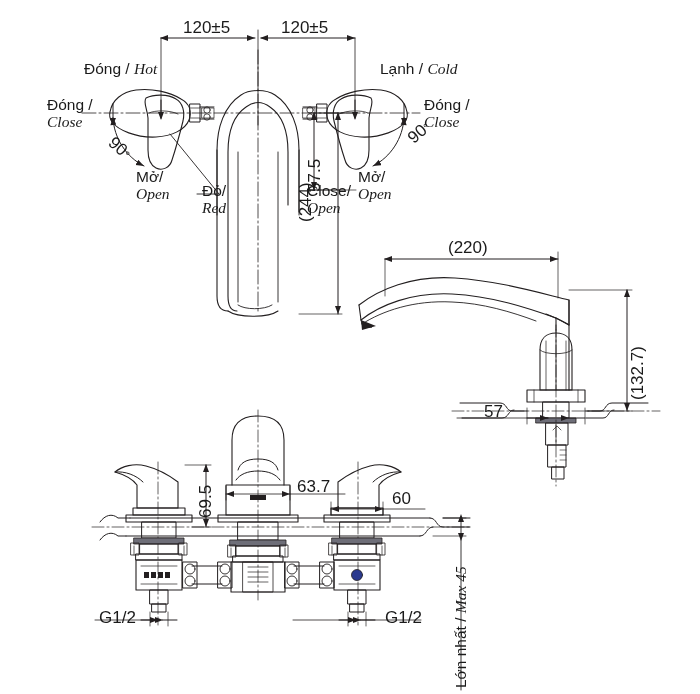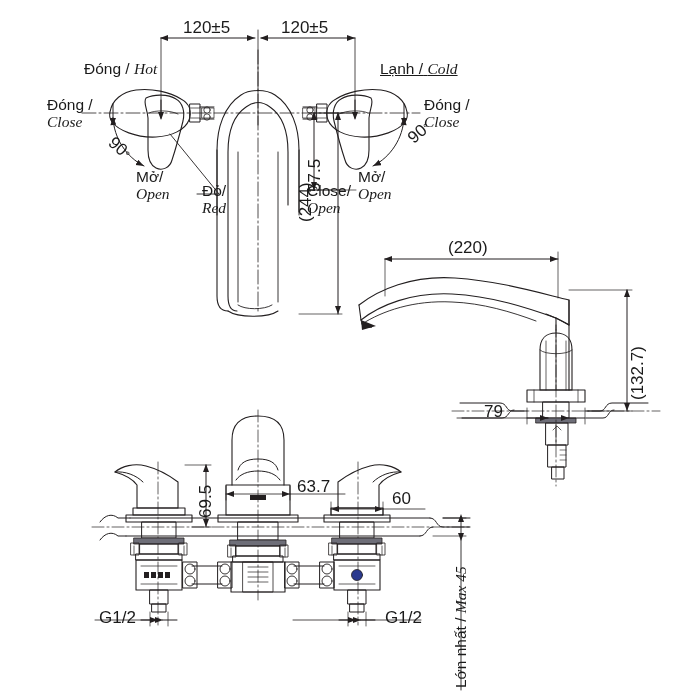--- a/index.html
+++ b/index.html
@@ -372,21 +372,21 @@
 </svg>
 
 <div class="lbl dim" style="left:183px;top:18px;">120±5</div>
 <div class="lbl dim" style="left:281px;top:18px;">120±5</div>
 
 <div class="lbl two" style="left:84px;top:60px;">
   <span class="vn">Đóng /</span>
   <span class="en">Hot</span>
 </div>
 
-<div class="lbl two" style="left:380px;top:60px;text-decoration:underline;">
+<div class="lbl two" style="left:380px;top:60px;">
   <span class="vn">Lạnh /</span>
   <span class="en">Cold</span>
 </div>
 
 <div class="lbl two" style="left:47px;top:96px;">
   <div class="vn">Đóng /</div>
   <div class="en">Close</div>
 </div>
 
 <div class="lbl two" style="left:424px;top:96px;">
@@ -420,21 +420,21 @@
   <div class="vn">Close/</div>
   <div class="en">Open</div>
 </div>
 
 <div class="lbl dim" style="left:305px;top:192px;transform:rotate(-90deg);transform-origin:left top;">57.5</div>
 
 <div class="lbl dim" style="left:296px;top:222px;transform:rotate(-90deg);transform-origin:left top;">(244)</div>
 
 <div class="lbl dim" style="left:448px;top:238px;">(220)</div>
 <div class="lbl dim" style="left:628px;top:400px;transform:rotate(-90deg);transform-origin:left top;">(132.7)</div>
-<div class="lbl dim" style="left:484px;top:402px;">79</div>
+<div class="lbl dim" style="left:484px;top:402px;">57</div>
 
 <div class="lbl dim" style="left:196px;top:518px;transform:rotate(-90deg);transform-origin:left top;">69.5</div>
 <div class="lbl dim" style="left:297px;top:477px;">63.7</div>
 <div class="lbl dim" style="left:392px;top:489px;">60</div>
 <div class="lbl dim" style="left:99px;top:608px;">G1/2</div>
 <div class="lbl dim" style="left:385px;top:608px;">G1/2</div>
 
 <div class="lbl two" style="left:452px;top:688px;transform:rotate(-90deg);transform-origin:left top;">
   <span class="vn">Lớn nhất /</span>
   <span class="en">Max 45</span>

